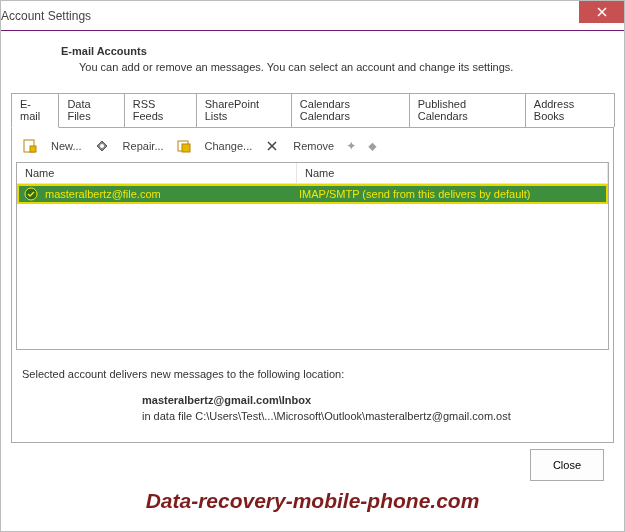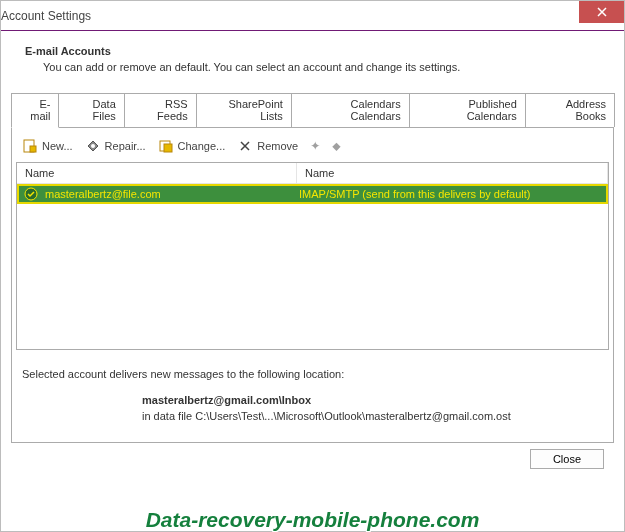--- a/index.html
+++ b/index.html
@@ -1,66 +1,66 @@
 <!DOCTYPE html>
 <html><head>
 <meta charset="utf-8">
 <style>
 * { box-sizing: border-box; margin: 0; padding: 0; font-family: "Segoe UI", Tahoma, sans-serif; }
 body { width: 625px; height: 532px; background: #fff; position: relative; overflow: hidden; }
 .titlebar { height: 30px; background: #fff; border-bottom: 1px solid #701a75; display: flex; align-items: center; justify-content: flex-start; position: relative; }
 .titlebar-title { font-size: 12px; color: #444; }
 .close-btn { position: absolute; right: 0; top: 0; width: 45px; height: 22px; background: #c75050; display: flex; align-items: center; justify-content: center; }
 .close-btn svg { width: 10px; height: 10px; }
-.header-section { padding: 14px 18px 20px 24px; }
+.header-section { padding: 14px 18px 20px 24px; margin-left: 36px; }
 .header-title { font-size: 11px; font-weight: bold; color: #333; margin-bottom: 4px; }
 .header-desc { font-size: 11px; color: #333; padding-left: 18px; }
 .content { padding: 0 10px 10px 10px; }
 .tabs { display: flex; border-bottom: 1px solid #ababab; position: relative; }
-.tab { font-size: 11px; padding: 4px 8px; border: 1px solid #ababab; border-bottom: none; background: #fff; margin-right: -1px; color: #333; cursor: pointer; position: relative; text-align: right; }
+.tab { font-size: 11px; padding: 4px 8px; border: 1px solid #ababab; border-bottom: none; background: #fff; margin-right: -1px; color: #333; cursor: pointer; position: relative; }
 .tab.active { background: #fff; border-bottom: 1px solid #fff; margin-bottom: -1px; padding-bottom: 5px; z-index: 2; }
 .tab-panel { border: 1px solid #ababab; border-top: none; padding: 6px 4px 4px 4px; }
 .toolbar { display: flex; align-items: center; gap: 4px; padding: 2px 2px 6px 2px; }
-.tool-btn { display: flex; align-items: center; gap: 4px; font-size: 11px; color: #444; padding: 2px 4px; cursor: pointer; }
+.tool-btn { display: flex; align-items: center; gap: 13px; font-size: 11px; color: #444; padding: 2px 4px; cursor: pointer; }
 .tool-btn.disabled { color: #a0a0a0; cursor: default; }
 .tool-icon { width: 16px; height: 16px; display: inline-flex; align-items: center; justify-content: center; }
 .arrow-btn { color: #a0a0a0; font-size: 12px; padding: 0 4px; cursor: default; }
 .list-box { border: 1px solid #ababab; height: 188px; background: #fff; overflow: hidden; }
 .list-header { display: flex; background: #fff; border-bottom: 1px solid #e5e5e5; }
 .list-header-cell { font-size: 11px; padding: 4px 8px; color: #333; border-right: 1px solid #e5e5e5; }
 .col-name { width: 280px; }
 .col-type { flex: 1; }
 .list-row { display: flex; align-items: center; background: #3d8f3d; border: 2px solid #e6d800; color: #f5e600; font-size: 11px; height: 20px; }
 .row-icon { width: 16px; height: 16px; margin: 0 4px; display: flex; align-items: center; justify-content: center; }
 .row-name { width: 256px; padding-left: 2px; }
 .row-type { flex: 1; }
 .footer-info { padding: 18px 6px 12px 6px; font-size: 11px; color: #333; }
 .footer-line1 { margin-bottom: 14px; }
 .footer-path { padding-left: 120px; margin-bottom: 4px; }
 .footer-path.bold { font-weight: bold; }
 .button-row { display: flex; justify-content: flex-end; padding: 6px 10px 10px 0; }
-.close-button { font-size: 11px; padding: 3px 22px; border: 1px solid #ababab; background: #fdfdfd; cursor: pointer; }
-.watermark { position: absolute; bottom: 0; left: 50%; transform: translateX(-50%); font-size: 21px; font-weight: bold; font-style: italic; color: #15803d; text-shadow: -1px -1px 0 #fff, 1px -1px 0 #fff, -1px 1px 0 #fff, 1px 1px 0 #fff; white-space: nowrap; z-index: 10; }
+.close-button { font-size: 11px; padding: 9px 22px; border: 1px solid #ababab; background: #fdfdfd; cursor: pointer; }
+.watermark { position: absolute; bottom: 19px; left: 50%; transform: translateX(-50%); font-size: 21px; font-weight: bold; font-style: italic; color: #7f1d1d; text-shadow: -1px -1px 0 #fff, 1px -1px 0 #fff, -1px 1px 0 #fff, 1px 1px 0 #fff; white-space: nowrap; z-index: 10; }
 .outer { border: 1px solid #bcbcbc; width: 625px; height: 532px; }
 </style>
 </head>
 <body>
 <div class="outer">
 <div class="titlebar">
   <span class="titlebar-title">Account Settings</span>
   <div class="close-btn">
     <svg viewBox="0 0 10 10">
           <path d="M1 1 L9 9 M9 1 L1 9" stroke="#fff" stroke-width="1.5"></path>
         </svg>
   </div>
 </div>
 
 <div class="header-section">
   <div class="header-title">E-mail Accounts</div>
-  <div class="header-desc">You can add or remove an default. You can select an account and change its settings.</div>
+  <div class="header-desc">You can add or remove an messages. You can select an account and change its settings.</div>
 </div>
 
 <div class="content">
   <div class="tabs">
     <div class="tab active">E-mail</div>
     <div class="tab">Data Files</div>
     <div class="tab">RSS Feeds</div>
     <div class="tab">SharePoint Lists</div>
     <div class="tab">Calendars Calendars</div>
     <div class="tab">Published Calendars</div>

